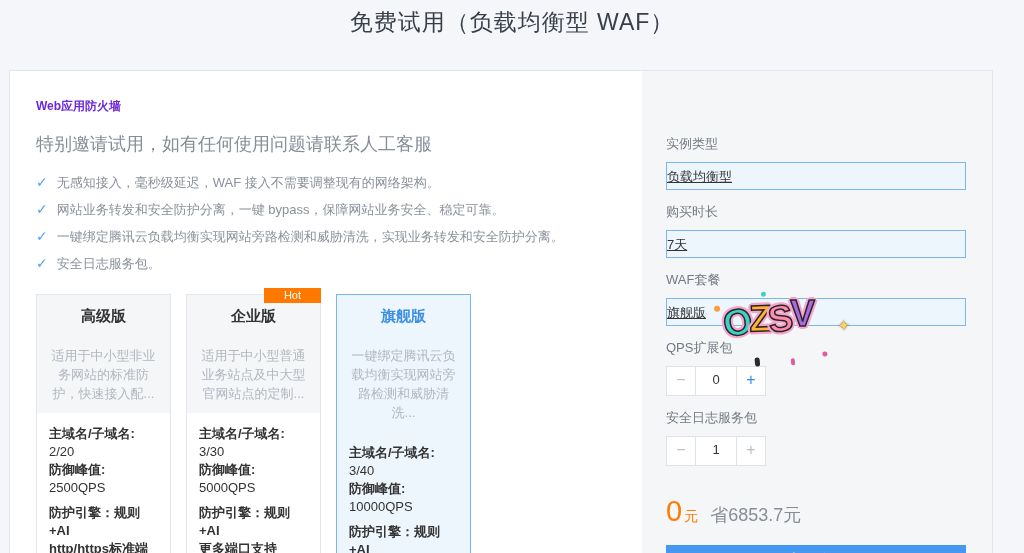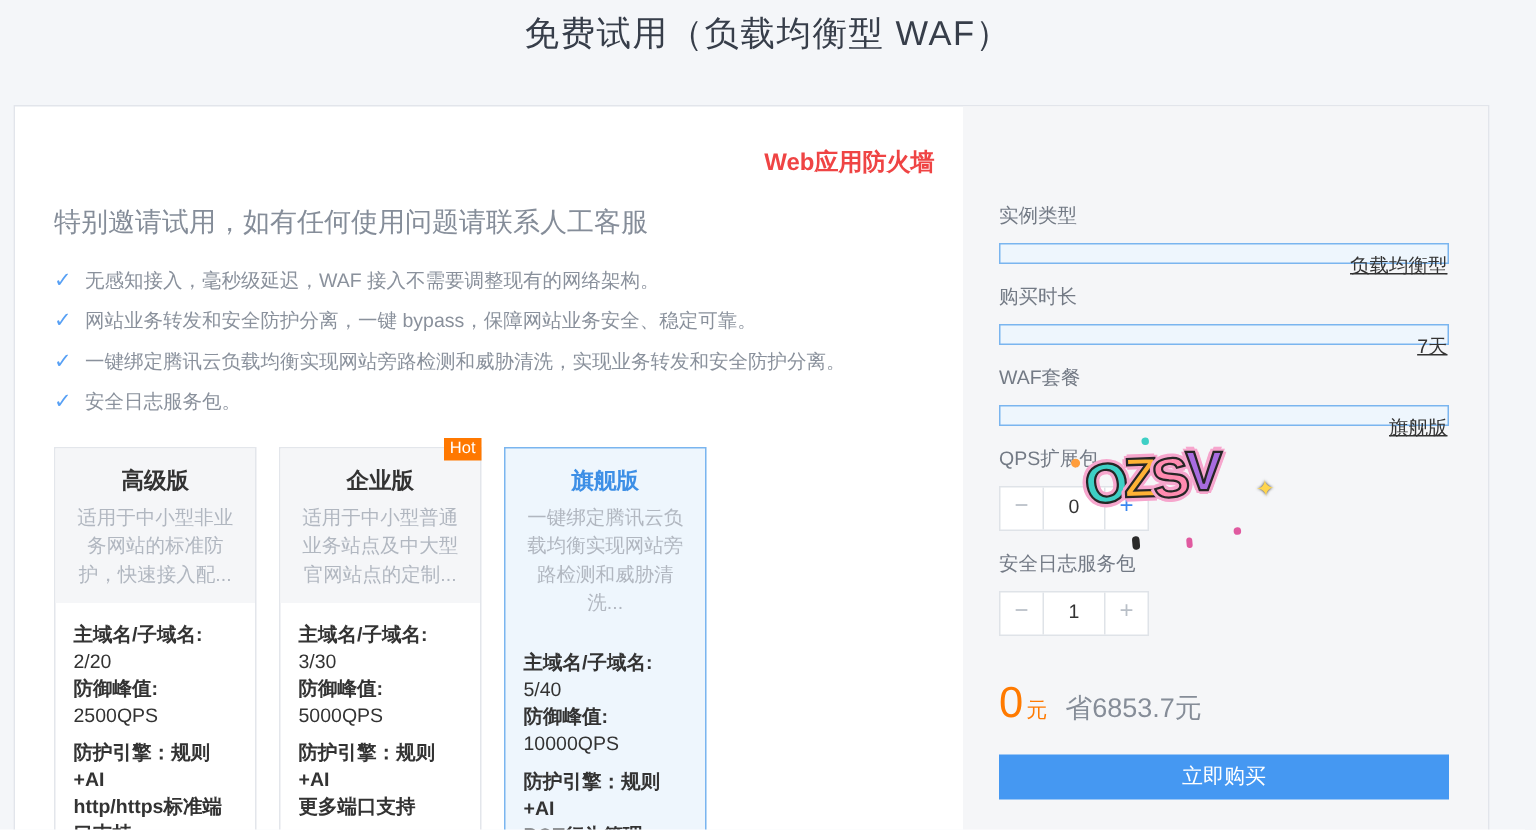--- a/index.html
+++ b/index.html
@@ -22,62 +22,62 @@
   }
   
   .panel {
     position: absolute;
     left: 9px; top: 70px;
     width: 984px; height: 500px;
     background: #ffffff;
     border: 1px solid #e2e5eb;
   }
   .left-content { position: absolute; left: 0; top: 0; width: 633px; padding: 27px 20px 0 26px; }
-  .panel-title { font-size: 16px; font-weight: 700; color: #ef4444; text-align: right; }
+  .panel-title { font-size: 12px; font-weight: 700; color: #6d28d9; }
   .panel-subtitle { font-size: 18px; color: #858d99; margin-top: 17px; }
   .features { list-style: none; margin-top: 13px; }
   .feature-row { font-size: 13px; color: #8a919c; line-height: 26px; white-space: nowrap; }
   .check-icon { color: #57a0f5; font-weight: 700; margin-right: 9px; font-size: 14px; }
   
   .plans { display: flex; align-items: flex-start; gap: 15px; margin-top: 17px; }
   .plan-card {
     position: relative;
     width: 135px;
     background: #fff;
     border: 1px solid #e3e6eb;
     font-size: 13px;
   }
   .plan-header { background: #f5f6f8; padding: 12px 12px 10px 12px; text-align: center; }
   .plan-name { font-size: 15px; font-weight: 700; color: #333; }
-  .plan-desc { margin-top: 5px; color: #b1b7c0; line-height: 19px; }
+  .plan-desc { margin-top: 20px; color: #b1b7c0; line-height: 19px; }
   .plan-body { padding: 12px 12px 14px 12px; }
   .spec-group { margin-bottom: 7px; line-height: 18px; }
   .spec-group:last-child { margin-bottom: 0; }
   .spec-b { font-weight: 700; color: #333; }
   .spec-r { font-weight: 400; color: #333; }
   .plan-card.selected { background: #eef6fd; border: 1px solid #7ab5ef; }
   .plan-card.selected .plan-header { background: transparent; }
   .plan-card.selected .plan-name { color: #3d8fe6; }
   .hot-badge {
     position: absolute; top: -7px; right: -1px;
     background: #ff7800; color: #fff;
-    font-size: 11px; line-height: 15px; padding: 0 4px;
+    font-size: 11px; line-height: 15px; padding: 0 20px;
   }
   
   .sidebar {
     position: absolute; right: 0; top: 0; bottom: 0;
     width: 350px;
     background: #f5f6f8;
     padding: 64px 26px 0 24px;
   }
   .field-label { font-size: 13px; color: #737a85; margin-bottom: 9px; }
   .select-box {
-    height: 14px; line-height: 28px;
+    height: 28px; line-height: 28px;
     border: 1px solid #7ab5ef; background: #eef6fd;
-    text-align: right; font-size: 13px; color: #333;
+    text-align: left; font-size: 13px; color: #333;
     margin-bottom: 13px; cursor: pointer; text-decoration: underline;
   }
   .stepper { display: inline-flex; border: 1px solid #dfe3e8; background: #fff; margin-bottom: 13px; }
   .stepper-btn {
     width: 28px; height: 28px; line-height: 26px;
     text-align: center; font-size: 16px; color: #b9bfc7;
     cursor: pointer; user-select: none;
   }
   .stepper-value {
     width: 42px; height: 28px; line-height: 26px;
@@ -183,21 +183,21 @@
         </div>
       </div>
 
       <div class="plan-card selected">
         <div class="plan-header">
           <div class="plan-name">旗舰版</div>
           <div class="plan-desc">一键绑定腾讯云负载均衡实现网站旁路检测和威胁清洗...</div>
         </div>
         <div class="plan-body">
           <div class="spec-group">
-            <div><span class="spec-b">主域名/子域名:</span><span class="spec-r"> 5/40</span></div>
+            <div><span class="spec-b">主域名/子域名:</span><span class="spec-r"> 3/40</span></div>
             <div><span class="spec-b">防御峰值:</span><span class="spec-r"> 10000QPS</span></div>
           </div>
           <div class="spec-group">
             <div><span class="spec-b">防护引擎：规则+AI</span></div>
             <div><span class="spec-b">BOT行为管理</span></div>
           </div>
           <div class="spec-group">
             <div><span class="spec-b">1对1技术支持服务</span></div>
 
           </div>

